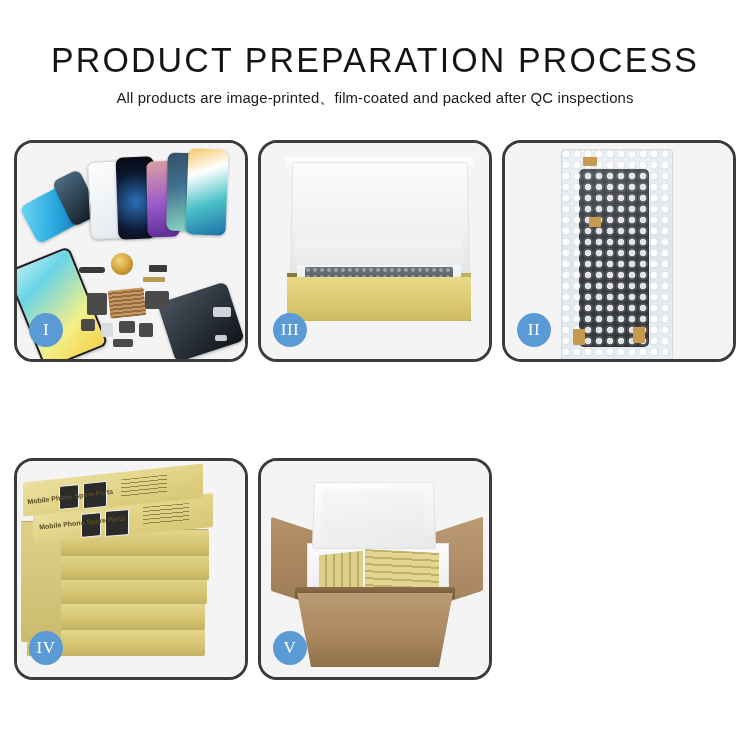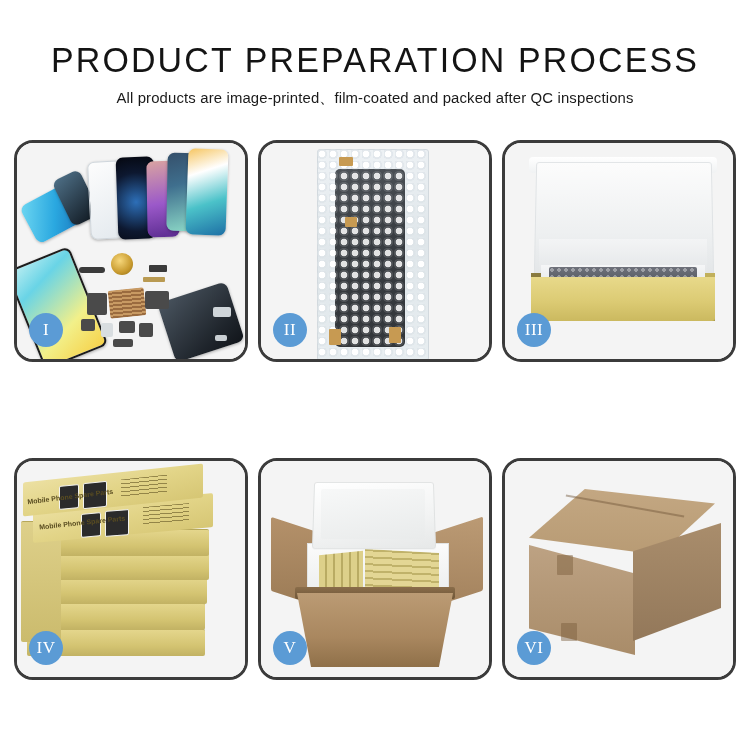--- a/index.html
+++ b/index.html
@@ -407,45 +407,45 @@
       <div class="p1-flex" style="left:84px;top:180px;width:12px;height:14px;background:#d8dde0;"></div>
       <div class="p1-flex" style="left:102px;top:178px;width:16px;height:12px;"></div>
       <div class="p1-flex" style="left:122px;top:180px;width:14px;height:14px;"></div>
       <div class="p1-flex" style="left:96px;top:196px;width:20px;height:8px;"></div>
       <div class="p1-flex" style="left:196px;top:164px;width:18px;height:10px;background:#cfd5d9;"></div>
       <div class="p1-flex" style="left:198px;top:192px;width:12px;height:6px;background:#c9cfd3;"></div>
     </div>
     <div class="badge">I</div>
   </div>
 
-  <div class="panel p2">
-    <div class="panel-scene">
-      <div class="p2-bag"></div>
-      <div class="p2-screen"></div>
-      <div class="p2-bubbles"></div>
-      <div class="p2-tape" style="left:78px;top:14px;width:14px;height:9px;"></div>
-      <div class="p2-tape" style="left:84px;top:74px;width:12px;height:10px;"></div>
-      <div class="p2-tape" style="left:68px;top:186px;width:12px;height:16px;"></div>
-      <div class="p2-tape" style="left:128px;top:184px;width:12px;height:16px;"></div>
-    </div>
-    <div class="badge">II</div>
-  </div>
-
   <div class="panel p3">
     <div class="panel-scene">
       <div class="p3-lidflap"></div>
       <div class="p3-lid"></div>
       <div class="p3-foamtop"></div>
       <div class="p3-inner"></div>
       <div class="p3-foam"></div>
       <div class="p3-boxside-l"></div>
       <div class="p3-boxside-r"></div>
       <div class="p3-boxfront"></div>
     </div>
     <div class="badge">III</div>
+  </div>
+
+  <div class="panel p2">
+    <div class="panel-scene">
+      <div class="p2-bag"></div>
+      <div class="p2-screen"></div>
+      <div class="p2-bubbles"></div>
+      <div class="p2-tape" style="left:78px;top:14px;width:14px;height:9px;"></div>
+      <div class="p2-tape" style="left:84px;top:74px;width:12px;height:10px;"></div>
+      <div class="p2-tape" style="left:68px;top:186px;width:12px;height:16px;"></div>
+      <div class="p2-tape" style="left:128px;top:184px;width:12px;height:16px;"></div>
+    </div>
+    <div class="badge">II</div>
   </div>
 
   <div class="panel p4">
     <div class="panel-scene p4-stack">
 
       <div class="p4-box p4-front-face" style="left:10px;top:168px;width:178px;height:26px;"></div>
       <div class="p4-box p4-front-face" style="left:10px;top:142px;width:178px;height:26px;"></div>
       <div class="p4-box p4-front-face" style="left:12px;top:116px;width:178px;height:26px;"></div>
       <div class="p4-box p4-front-face" style="left:14px;top:92px;width:178px;height:26px;"></div>
       <div class="p4-box p4-front-face" style="left:16px;top:68px;width:176px;height:26px;"></div>
@@ -475,25 +475,14 @@
       <div class="p5-yellow-left"></div>
       <div class="p5-yellow-right"></div>
       <div class="p5-lid"></div>
       <div class="p5-lid-inner"></div>
       <div class="p5-rim"></div>
       <div class="p5-body"></div>
     </div>
     <div class="badge">V</div>
   </div>
 
-  <div class="panel p6">
-    <div class="panel-scene">
-      <div class="p6-top"></div>
-      <div class="p6-seam"></div>
-      <div class="p6-left"></div>
-      <div class="p6-right"></div>
-      <div class="p6-tape" style="left:52px;top:94px;width:16px;height:20px;"></div>
-      <div class="p6-tape" style="left:56px;top:162px;width:16px;height:18px;"></div>
-    </div>
-    <div class="badge">VI</div>
-  </div>
 
 </div>
 
 </body></html>

